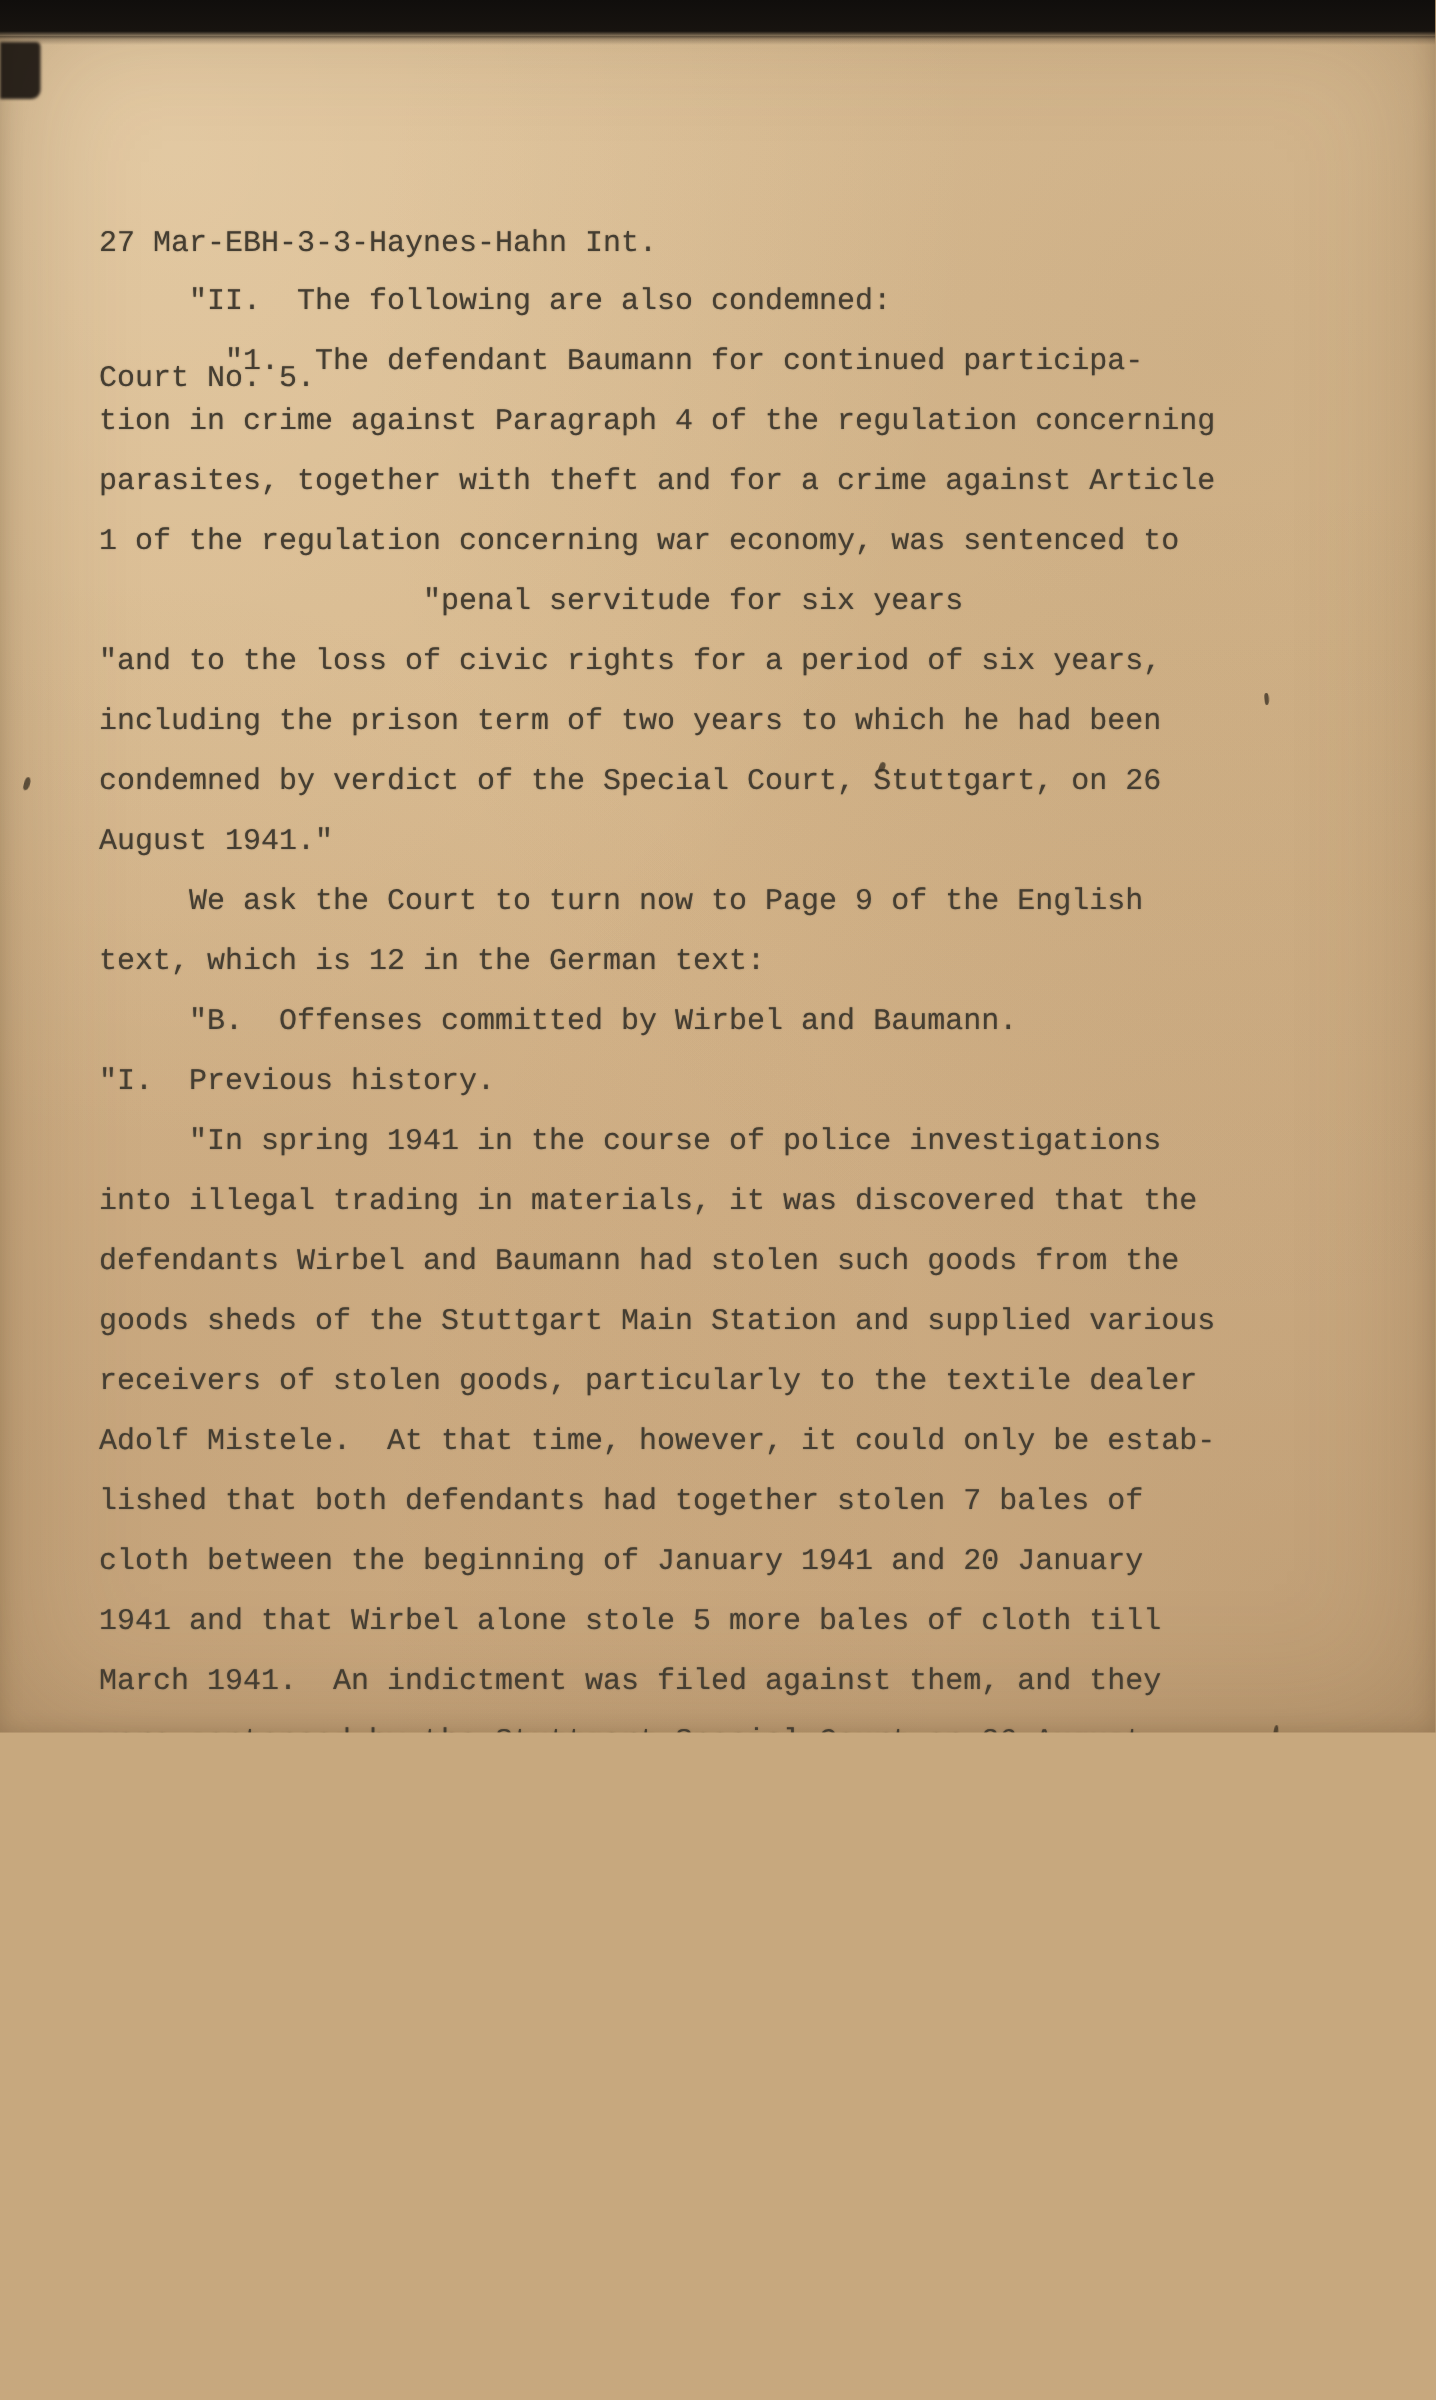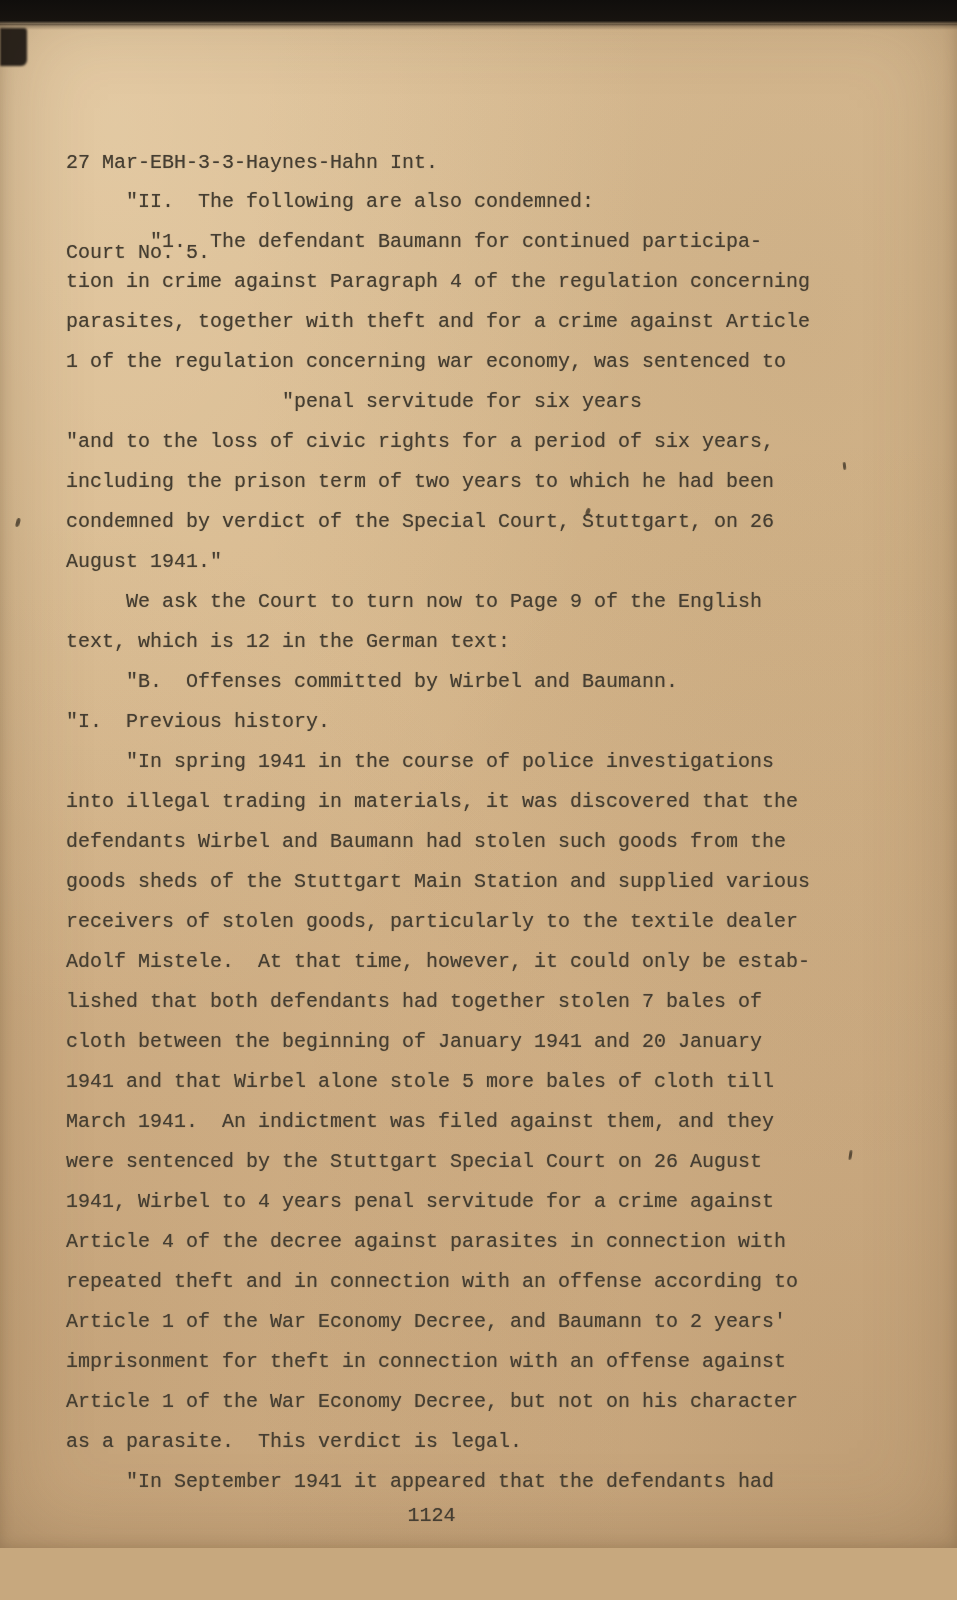--- a/index.html
+++ b/index.html
@@ -3,21 +3,21 @@
 <meta charset="utf-8">
 <style>
   html, body {
     margin: 0;
     padding: 0;
     background: #c7a87e;
   }
   .scan {
     position: relative;
     width: 957px;
-    height: 1548px;
+    height: 1155px;
     margin: 0 auto;
     overflow: hidden;
     background:
       radial-gradient(ellipse at 12% 8%, rgba(255,240,210,0.25), transparent 45%),
       radial-gradient(ellipse at 85% 20%, rgba(120,90,55,0.10), transparent 50%),
       radial-gradient(ellipse at 90% 95%, rgba(115,85,50,0.16), transparent 50%),
       radial-gradient(ellipse at 8% 90%, rgba(115,85,50,0.12), transparent 45%),
       linear-gradient(180deg, #dabd94 0%, #d6b78c 35%, #d3b288 70%, #cfad83 100%);
     box-shadow: inset 0 0 90px rgba(95,70,40,0.30), inset 0 0 14px rgba(80,58,32,0.25);
     font-family: "Liberation Mono", "DejaVu Sans Mono", monospace;

